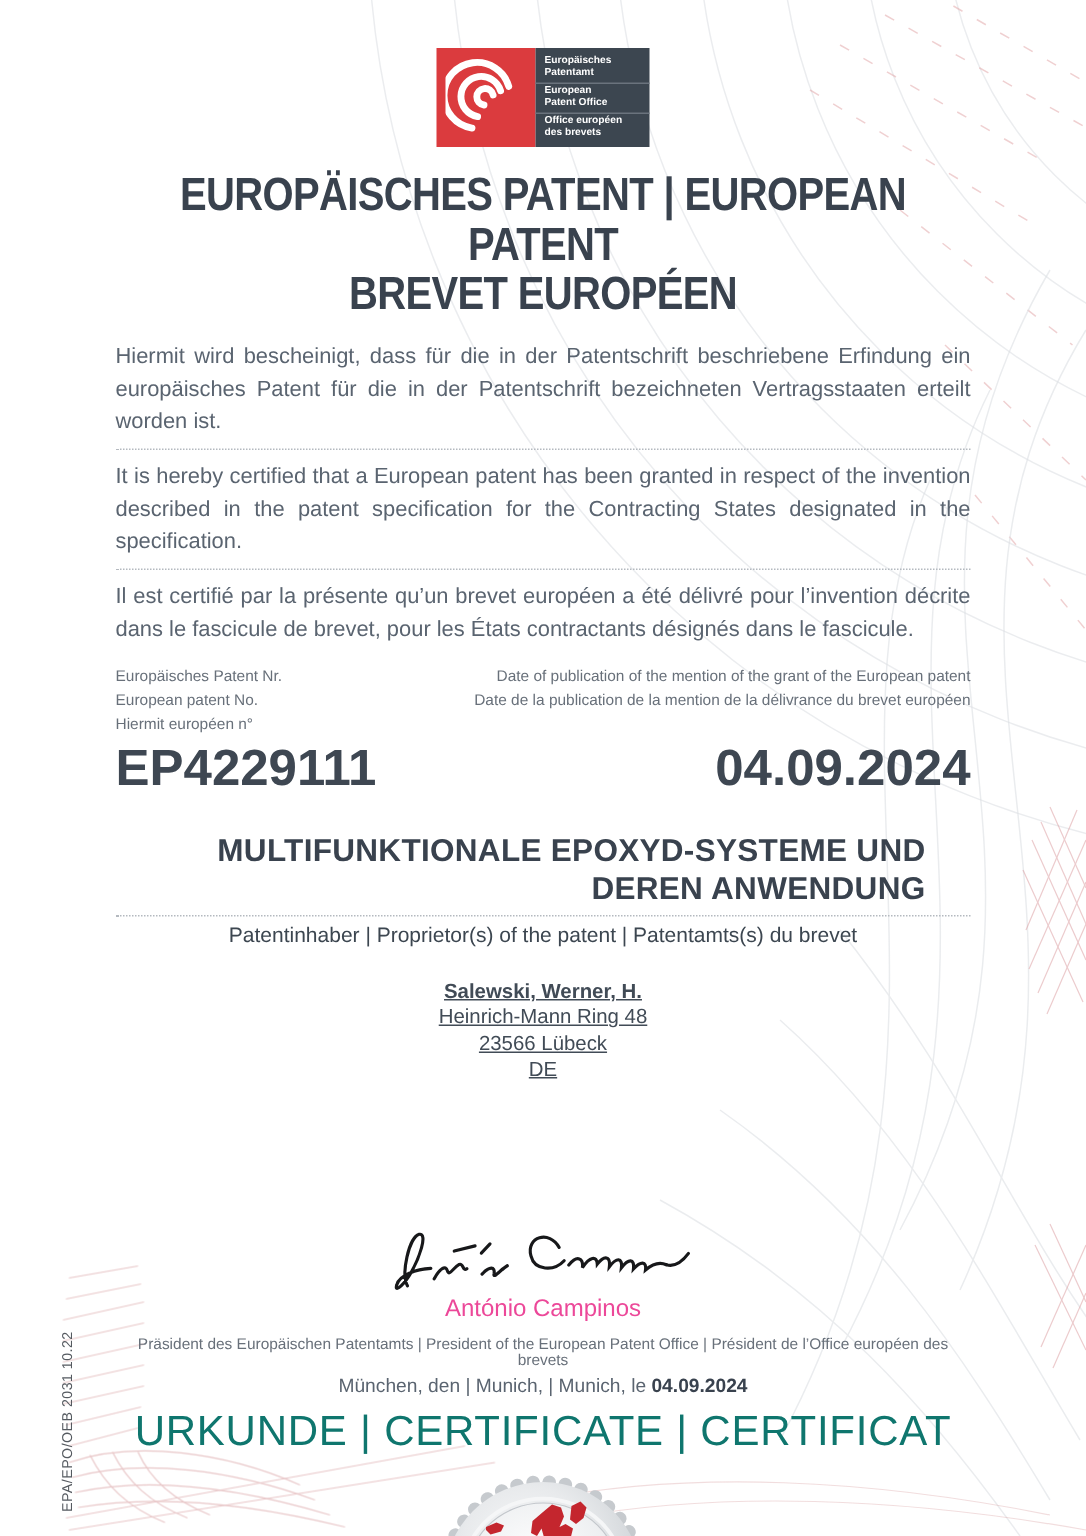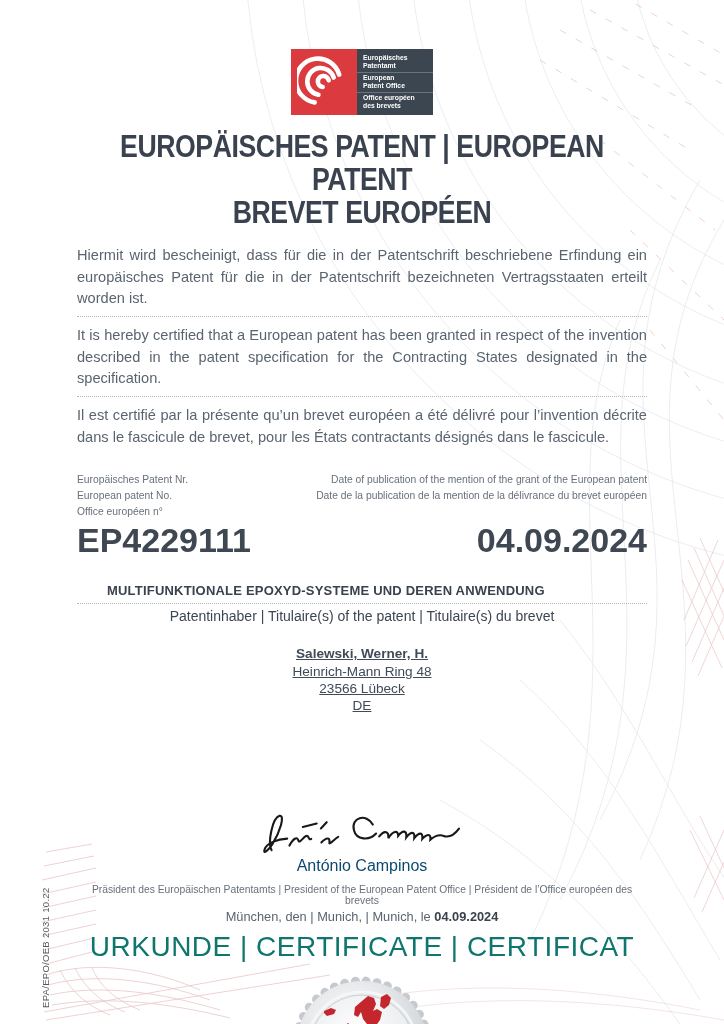--- a/index.html
+++ b/index.html
@@ -7,21 +7,21 @@
   body{
     font-family:"Liberation Sans", sans-serif;
     background:#ffffff;
     color:#3c4650;
     position:relative;
     overflow:hidden;
   }
   .page{
     position:relative;
     width:724px; height:1024px;
-    padding:49px 77px 0 77px;
+    padding:32px 77px 0 77px;
     z-index:2;
   }
   .bg{
     position:absolute; inset:0; z-index:1; pointer-events:none;
   }
   
   .logo-row{ display:flex; justify-content:center; margin-bottom:15px; }
   .logo{ display:flex; height:66px; }
   .logo-red{
     width:66px; height:66px; background:#db3b3e;
@@ -46,53 +46,53 @@
     margin-bottom:16px;
   }
   
   .cert p{
     font-size:14.6px; line-height:1.46; color:#5a6470;
     text-align:justify;
   }
   .dotsep{ border-bottom:1px dotted #b4b9bf; margin:7px 0 8px 0; }
   
   .labels{ display:flex; justify-content:space-between; margin-top:13px; }
-  .labels .col{ font-size:10.3px; line-height:1.55; color:#68707a;margin-top:11px; }
+  .labels .col{ font-size:10.3px; line-height:1.55; color:#68707a; }
   .labels .col.right{ text-align:right; }
   
   .numrow{
     display:flex; justify-content:space-between; align-items:baseline;
     margin-top:1px;
     gap:31px;
   }
   .numrow .big{
     font-size:34px; font-weight:bold; color:#3e4752; letter-spacing:0px;
   }
   
   .ptitle{
-    margin-top:23px; text-align:left;
-    font-size:13px; font-weight:bold; color:#39424e; line-height:1.2;
+    margin-top:23px; text-align:right;
+    font-size:21px; font-weight:bold; color:#39424e; line-height:1.2;
     letter-spacing:0.2px;
     padding:0 30px;
   }
   .ptitle-sep{ border-bottom:1px dotted #b4b9bf; margin:5px 0 4px 0; }
   .prop-heading{
     text-align:center; font-size:14px; color:#3c4650;
   }
   
   .proprietor{
     margin-top:21px; text-align:center; font-size:13.6px; line-height:1.28;
     color:#414b56;
     text-decoration:underline;
   }
   .proprietor .name{ font-weight:bold; }
   
   .sigblock{ margin-top:88px; text-align:center; }
   .sig-svg{ display:block; margin:0 auto; }
-  .sig-name{ font-size:16px; color:#0c4a6e; margin-top:-2px; }
+  .sig-name{ font-size:16px; color:#ec4899; margin-top:-2px; }
   .role{
     margin-top:9px; text-align:center; font-size:10.3px; color:#68707a;
   }
   .placeline{
     margin-top:3px; text-align:center; font-size:12.8px; color:#5a6470;
   }
   .placeline .date{ font-weight:bold; color:#39424e; }
   
   .certword{
     margin-top:7px; text-align:center;
@@ -213,36 +213,36 @@
     <div class="dotsep"></div>
     <p>It is hereby certified that a European patent has been granted in respect of the invention described in the patent specification for the Contracting States designated in the specification.</p>
     <div class="dotsep"></div>
     <p>Il est certifié par la présente qu’un brevet européen a été délivré pour l’invention décrite dans le fascicule de brevet, pour les États contractants désignés dans le fascicule.</p>
   </div>
 
   <div class="labels">
     <div class="col">
       <div>Europäisches Patent Nr.</div>
       <div>European patent No.</div>
-      <div>Office européen n°</div>
+      <div>Hiermit européen n°</div>
     </div>
     <div class="col right">
       <div>Date of publication of the mention of the grant of the European patent</div>
       <div>Date de la publication de la mention de la délivrance du brevet européen</div>
     </div>
   </div>
 
   <div class="numrow">
     <div class="big">EP4229111</div>
     <div class="big">04.09.2024</div>
   </div>
 
   <div class="ptitle">MULTIFUNKTIONALE EPOXYD-SYSTEME UND DEREN ANWENDUNG</div>
   <div class="ptitle-sep"></div>
-  <div class="prop-heading">Patentinhaber | Titulaire(s) of the patent | Titulaire(s) du brevet</div>
+  <div class="prop-heading">Patentinhaber | Proprietor(s) of the patent | Patentamts(s) du brevet</div>
 
   <div class="proprietor">
     <div class="name">Salewski, Werner, H.</div>
     <div>Heinrich-Mann Ring 48</div>
     <div>23566 Lübeck</div>
     <div>DE</div>
   </div>
 
   <div class="sigblock">
     <svg class="sig-svg" width="250" height="56" viewBox="0 0 250 56">

